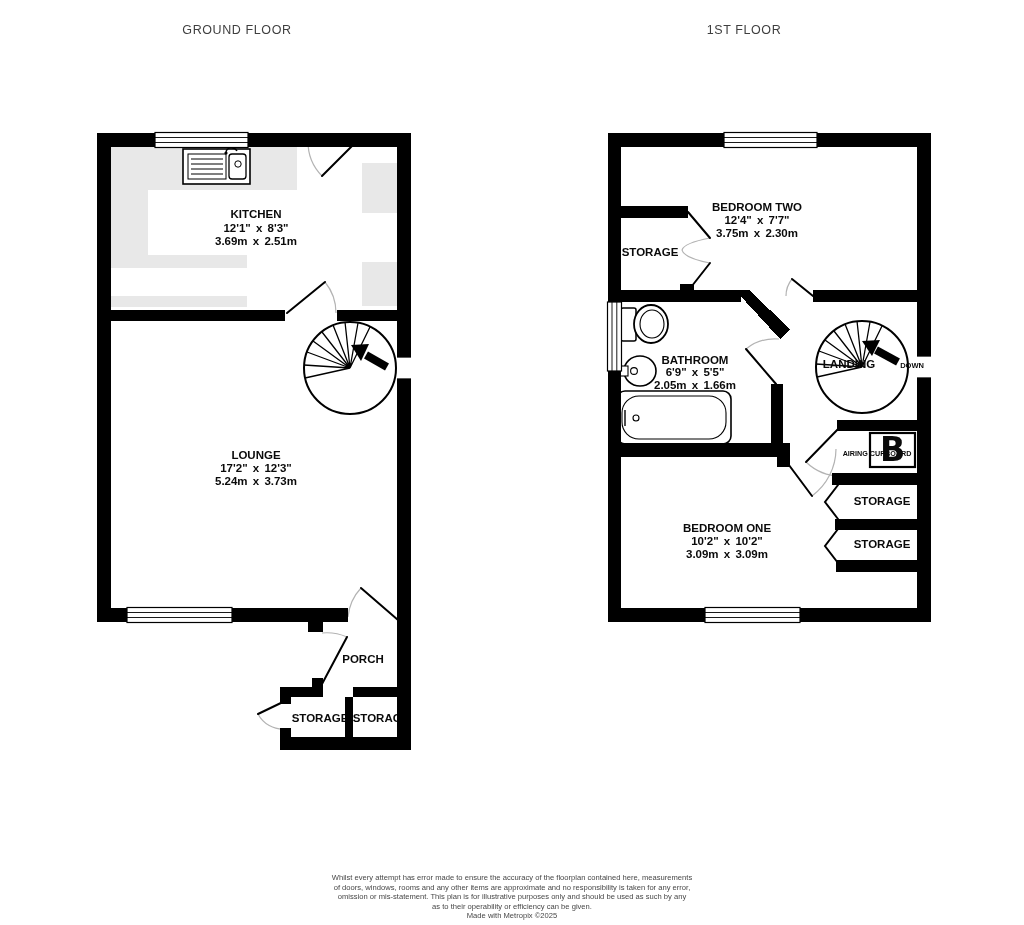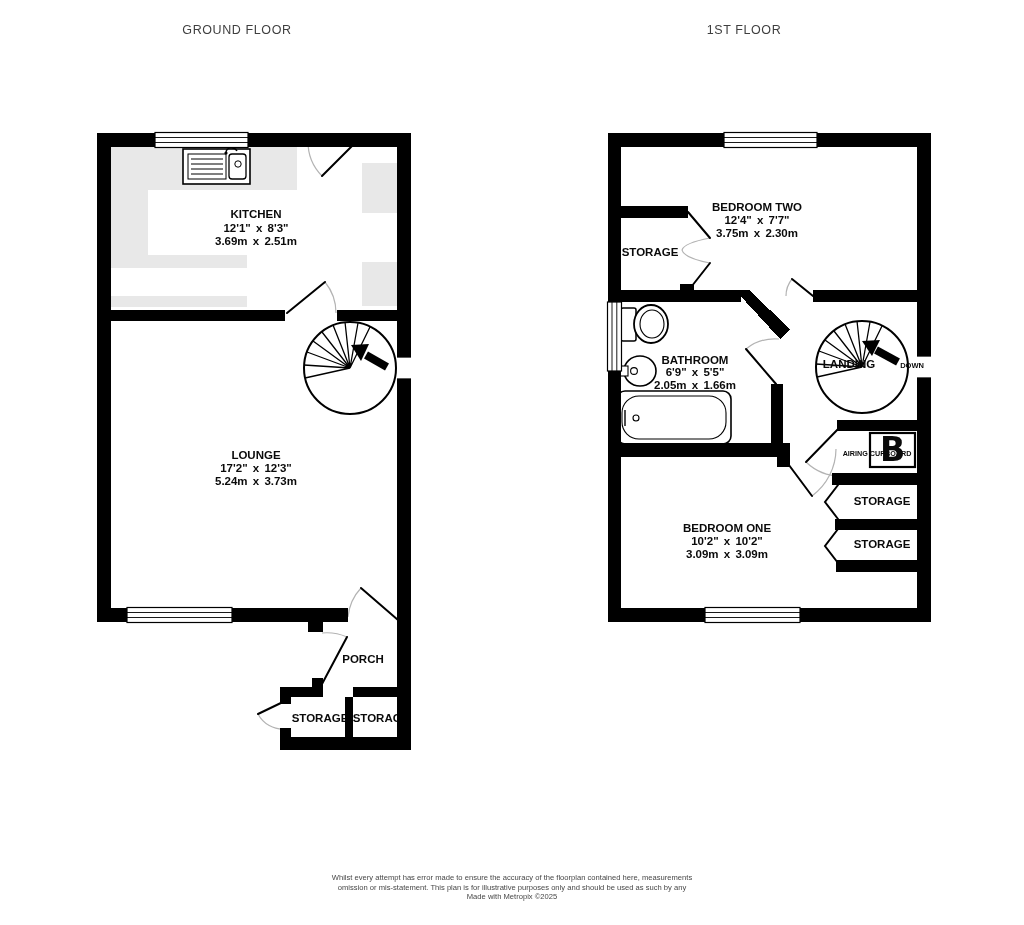--- a/index.html
+++ b/index.html
@@ -242,16 +242,18 @@
     <text class="down" x="912" y="368" text-anchor="middle">DOWN</text>
     <text class="tiny" x="877" y="456" text-anchor="middle">AIRING CUPBOARD</text>
   </g>
 
   <text class="title" x="237" y="34" text-anchor="middle">GROUND FLOOR</text>
   <text class="title" x="744" y="34" text-anchor="middle">1ST FLOOR</text>
 </svg>
 
 <div class="disclaimer">
   <div>Whilst every attempt has error made to ensure the accuracy of the floorplan contained here, measurements</div>
+  <div>of doors, windows, rooms and any other items are approximate and no responsibility is taken for any error,</div>
   <div>omission or mis-statement. This plan is for illustrative purposes only and should be used as such by any</div>
+  <div>as to their operability or efficiency can be given.</div>
   <div>Made with Metropix ©2025</div>
 </div>
 </div>
 
 </body></html>

